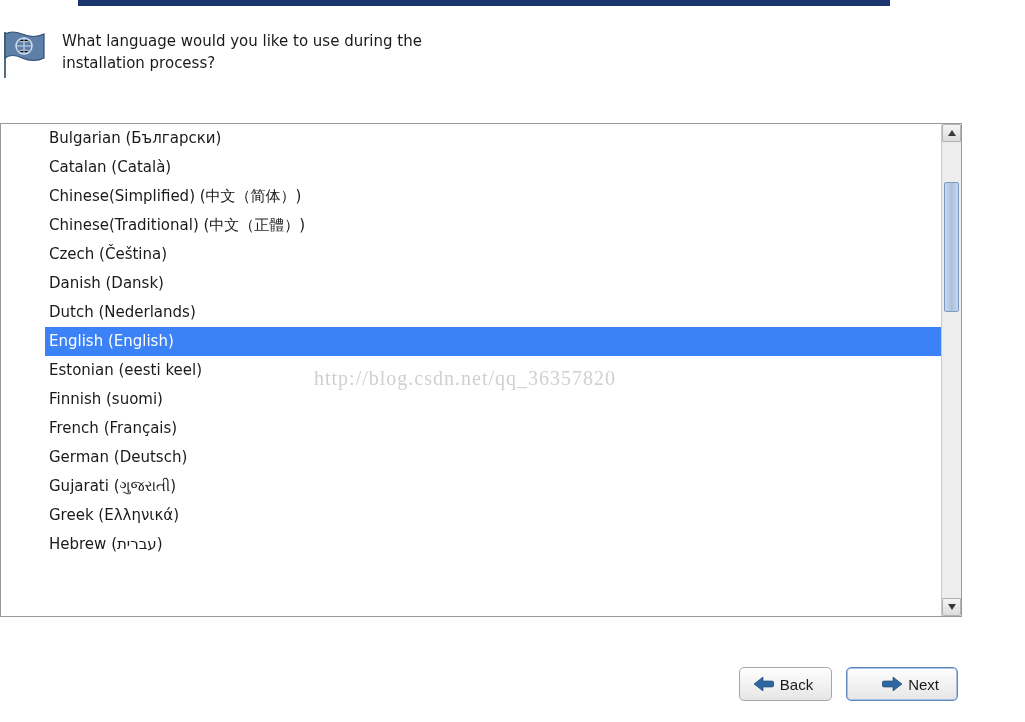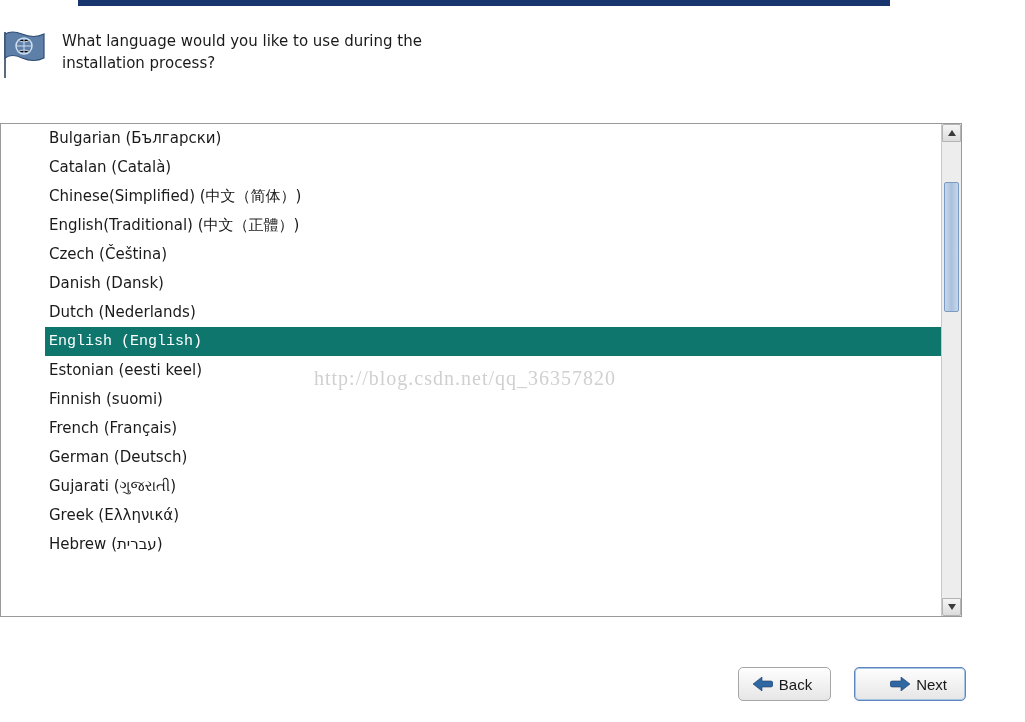--- a/index.html
+++ b/index.html
@@ -69,23 +69,22 @@
     }
     .list-item {
       height: 29px;
       line-height: 29px;
       padding-left: 4px;
       font-size: 15px;
       cursor: pointer;
       white-space: nowrap;
     }
     .list-item.selected {
-      background: #0f766e;
+      background: #3b82f6;
       color: #fff;
-      font-family: Liberation Mono, monospace;
     }
     .scrollbar {
       width: 20px;
       background: #ededed;
       border-left: 1px solid #c9c9c9;
       position: relative;
     }
     .sb-btn {
       width: 100%;
       height: 18px;
@@ -118,23 +117,23 @@
       font-size: 20px;
       color: #d0d0d0;
       letter-spacing: 1px;
       pointer-events: none;
       z-index: 5;
       margin-top: 20px;
     }
     .button-row {
       position: absolute;
       bottom: 21px;
-      right: 24px;
-      display: flex;
-      gap: 23px;
+      right: 32px;
+      display: flex;
+      gap: 14px;
     }
     .btn {
       height: 34px;
       padding: 0 18px 0 14px;
       background: linear-gradient(#fefefe, #e6e6e6);
       border: 1px solid #a6a6a6;
       border-radius: 5px;
       font-size: 15px;
       color: #1a1a1a;
       cursor: pointer;
@@ -167,21 +166,21 @@
     </div>
     <div class="prompt-text">What language would you like to use during the installation process?</div>
   </div>
 
   <div class="list-wrap">
     <div class="list-scroll">
       <div class="list-inner" id="lang-list">
           <div class="list-item">Bulgarian (Български)</div>
           <div class="list-item">Catalan (Català)</div>
           <div class="list-item">Chinese(Simplified) (中文（简体）)</div>
-          <div class="list-item">English(Traditional) (中文（正體）)</div>
+          <div class="list-item">Chinese(Traditional) (中文（正體）)</div>
           <div class="list-item">Czech (Čeština)</div>
           <div class="list-item">Danish (Dansk)</div>
           <div class="list-item">Dutch (Nederlands)</div>
           <div class="list-item selected">English (English)</div>
           <div class="list-item">Estonian (eesti keel)</div>
           <div class="list-item">Finnish (suomi)</div>
           <div class="list-item">French (Français)</div>
           <div class="list-item">German (Deutsch)</div>
           <div class="list-item">Gujarati (ગુજરાતી)</div>
           <div class="list-item">Greek (Ελληνικά)</div>

